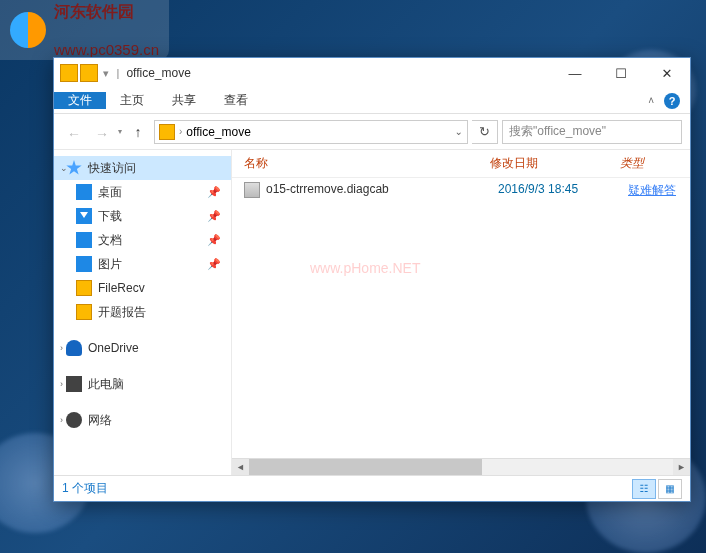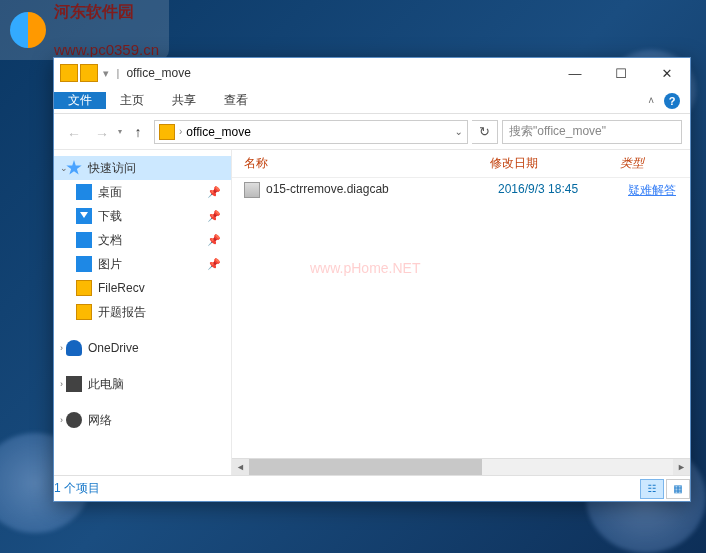--- a/index.html
+++ b/index.html
@@ -82,21 +82,21 @@
     .file-ico { width: 16px; height: 16px; background: linear-gradient(#ddd, #bbb); margin-right: 6px; border: 1px solid #999; }
     .fname { width: 232px; }
     .fdate { width: 130px; color: #0369a1; }
     .ftype { color: #3b82f6; text-decoration: underline; }
     
     .hscroll { height: 17px; background: #f0f0f0; display: flex; align-items: center; border-top: 1px solid #ddd; }
     .hs-btn { width: 17px; height: 17px; background: #e8e8e8; display:flex; align-items:center; justify-content:center; font-size:9px; color:#666; }
     .hs-track { flex: 1; height: 17px; position: relative; }
     .hs-thumb { position: absolute; left: 0; width: 55%; height: 100%; background: #c8c8c8; }
     
-    .statusbar { height: 26px; border-top: 1px solid #e0e0e0; display: flex; align-items: center; padding: 0 0; font-size: 12px; color: #1979ca; }
+    .statusbar { height: 26px; border-top: 1px solid #e0e0e0; display: flex; align-items: center; padding: 0 8px; font-size: 12px; color: #1979ca; }
     .status-text { flex: 1; }
     .view-toggle { display: flex; gap: 2px; }
     .vt-btn { width: 24px; height: 20px; border: 1px solid #ccc; display: flex; align-items: center; justify-content: center; }
     .vt-btn.active { background: #cce8ff; border-color: #7bb6ec; }
     .vt-grid { font-size: 10px; color: #1979ca; }
   </style>
 </head>
 <body>
 
 <div class="watermark-logo">

